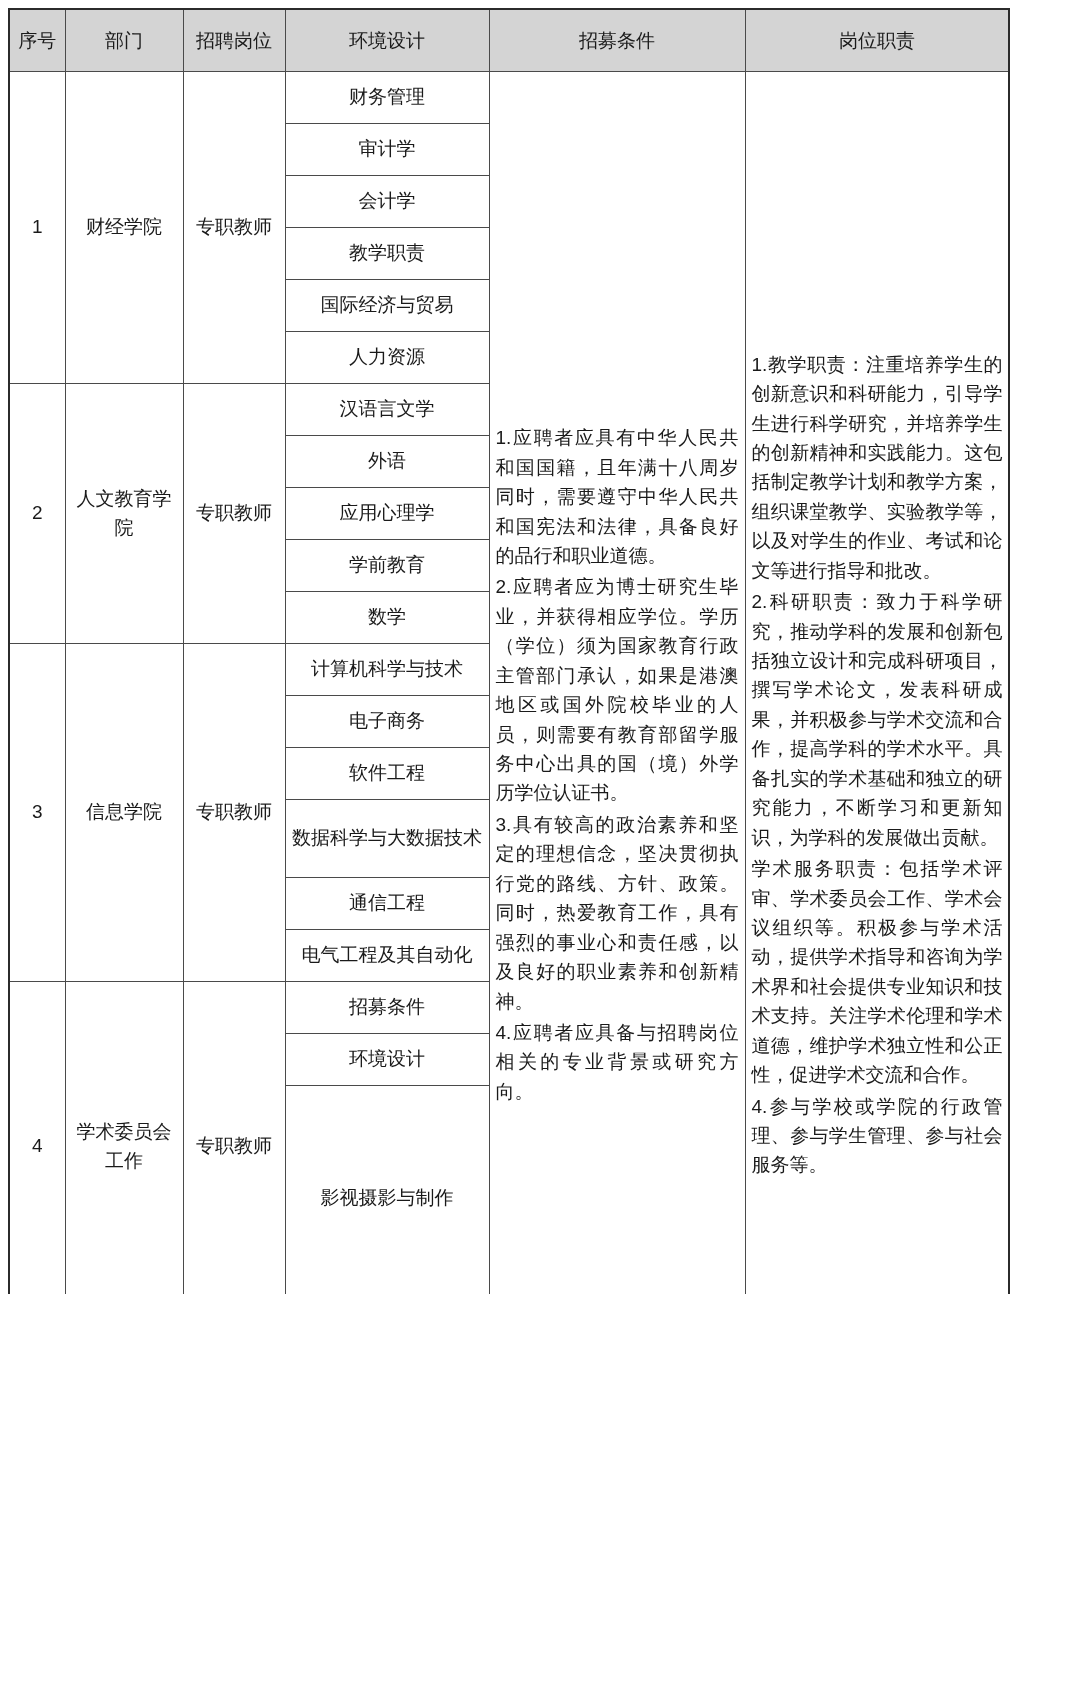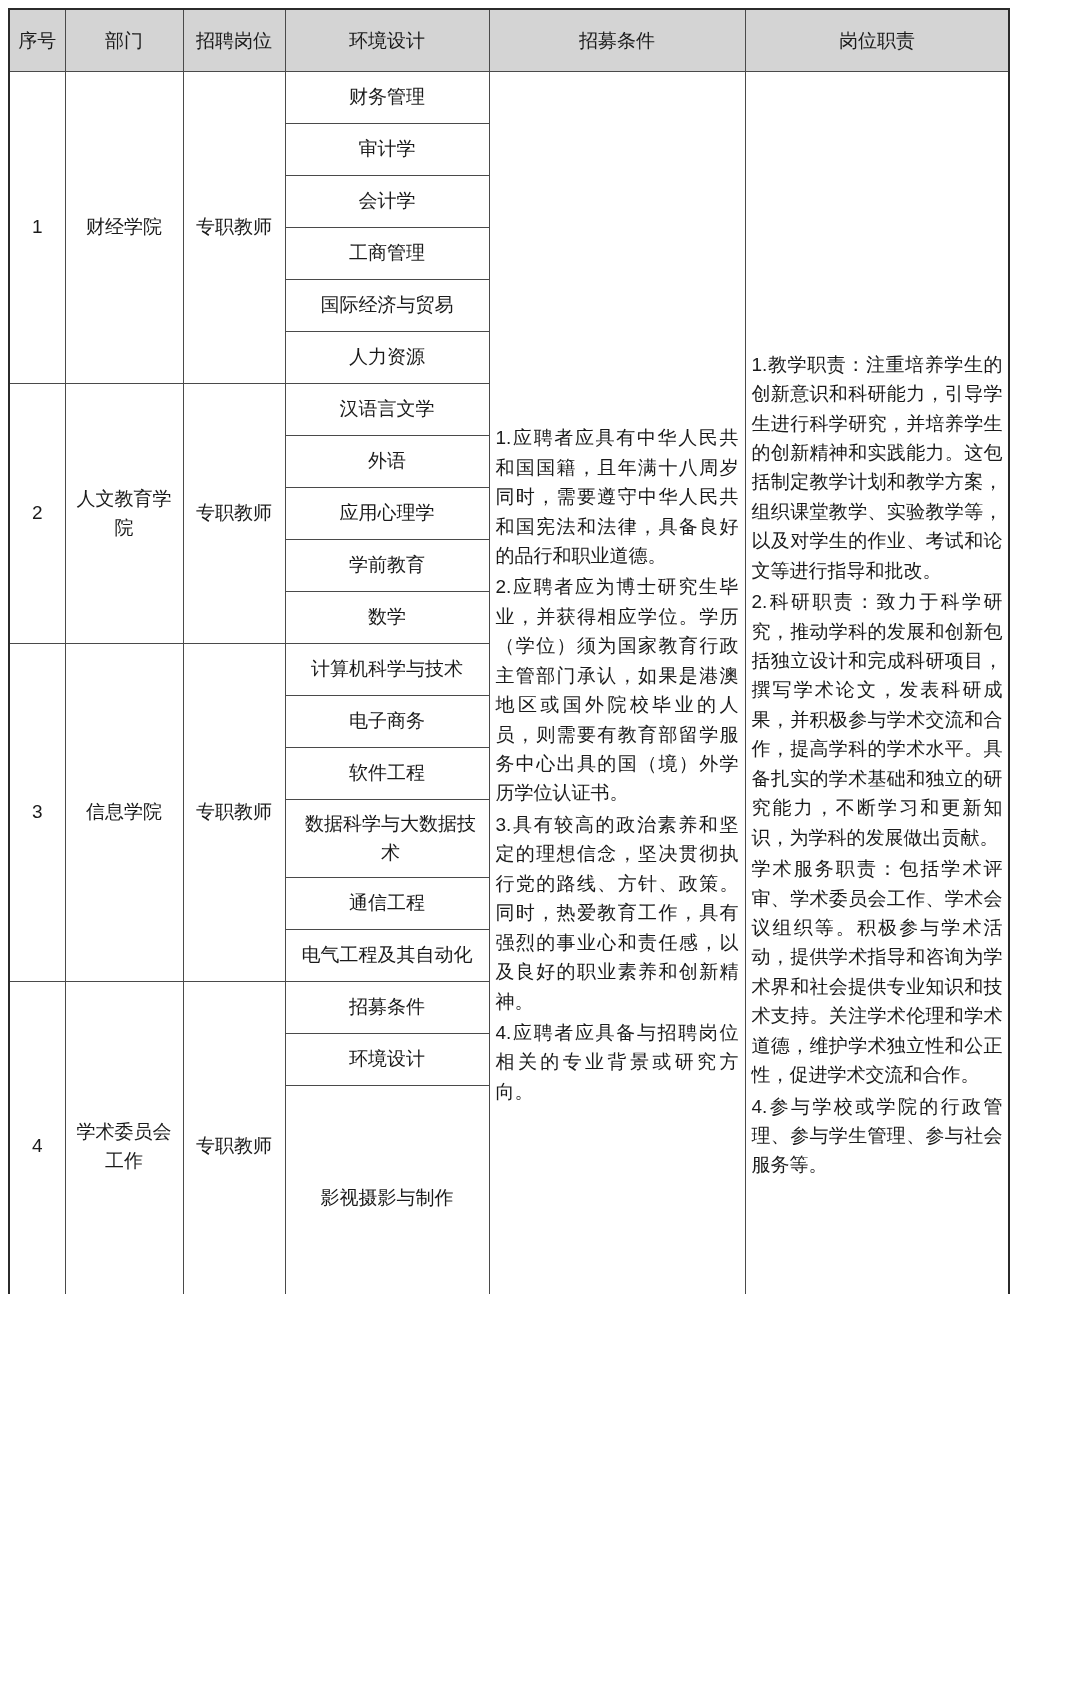--- a/index.html
+++ b/index.html
@@ -117,21 +117,21 @@
           <p>4.参与学校或学院的行政管理、参与学生管理、参与社会服务等。</p>
         </td>
       </tr>
       <tr>
         <td class="major-cell">审计学</td>
       </tr>
       <tr>
         <td class="major-cell">会计学</td>
       </tr>
       <tr>
-        <td class="major-cell">工商管理</td>
+        <td class="major-cell">教学职责</td>
       </tr>
       <tr>
         <td class="major-cell">国际经济与贸易</td>
       </tr>
       <tr>
         <td class="major-cell">人力资源</td>
       </tr>
 
       <tr>
         <td class="no-cell" rowspan="5">2</td>
@@ -158,21 +158,21 @@
         <td class="post-cell" rowspan="6">专职教师</td>
         <td class="major-cell">计算机科学与技术</td>
       </tr>
       <tr>
         <td class="major-cell">电子商务</td>
       </tr>
       <tr>
         <td class="major-cell">软件工程</td>
       </tr>
       <tr>
-        <td class="major-cell" style="height:78px;padding-left:13px;">数据科学与大数据技术</td>
+        <td class="major-cell" style="height:78px;">数据科学与大数据技术</td>
       </tr>
       <tr>
         <td class="major-cell">通信工程</td>
       </tr>
       <tr>
         <td class="major-cell">电气工程及其自动化</td>
       </tr>
 
       <tr>
         <td class="no-cell" rowspan="3">4</td>

